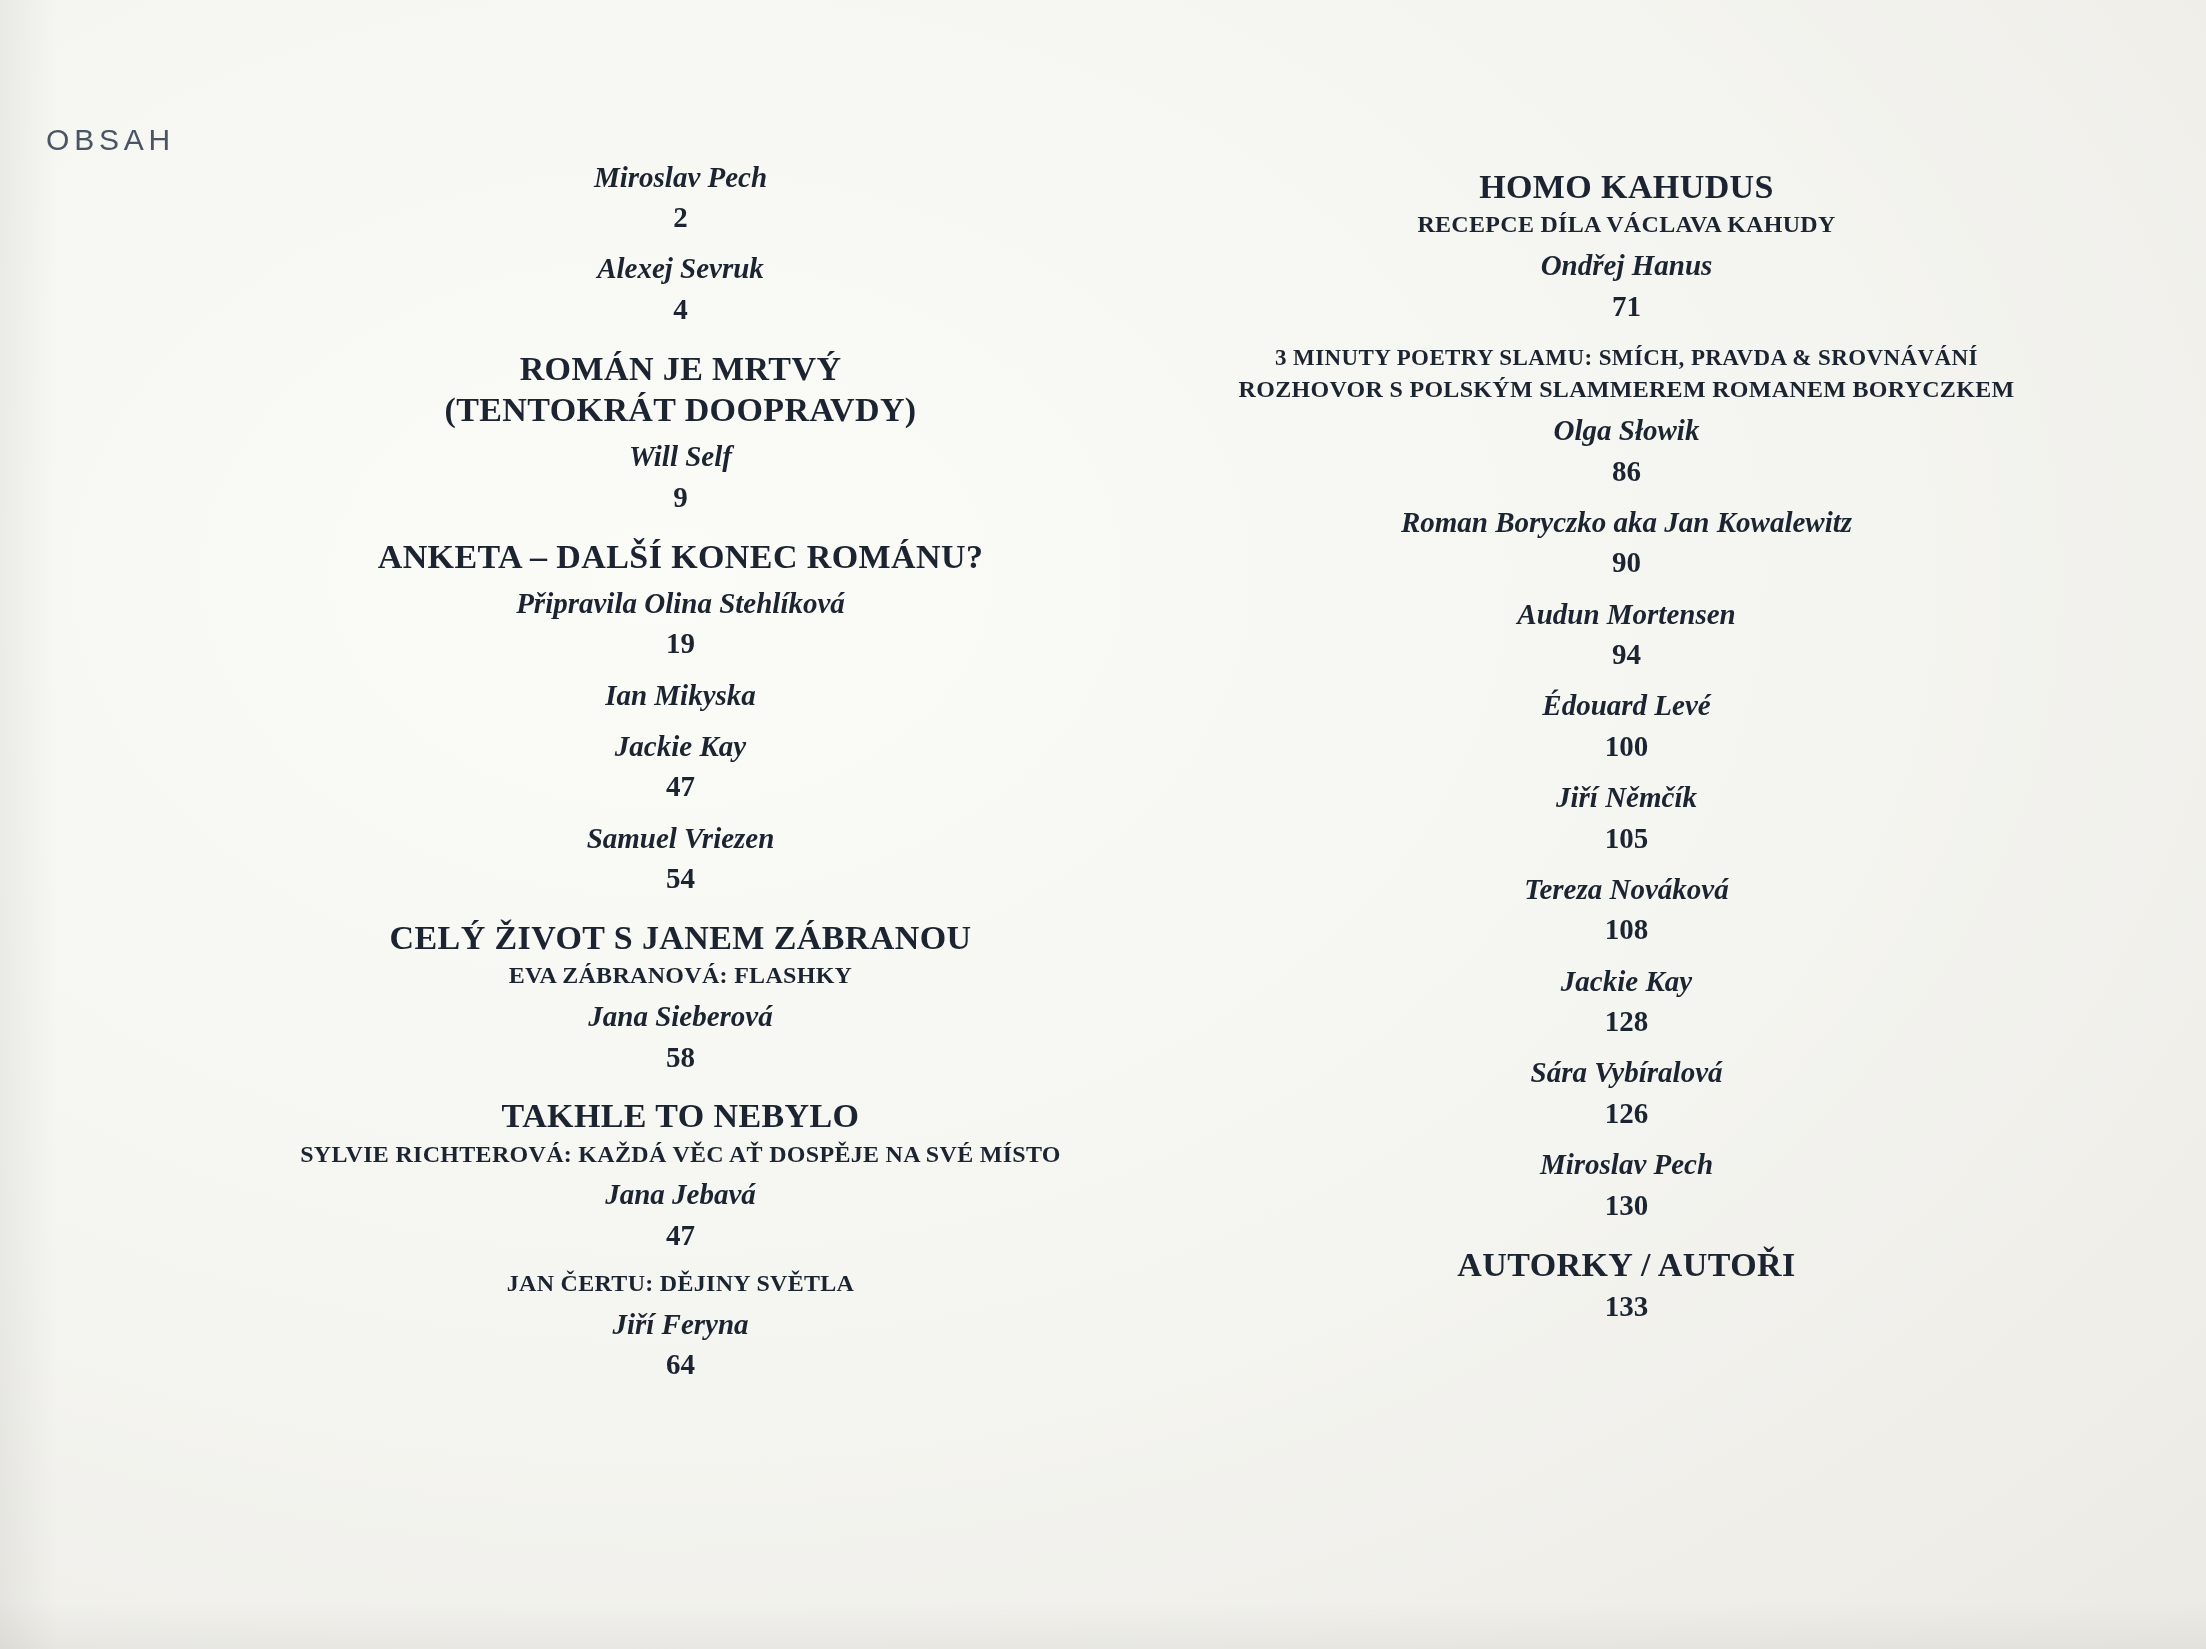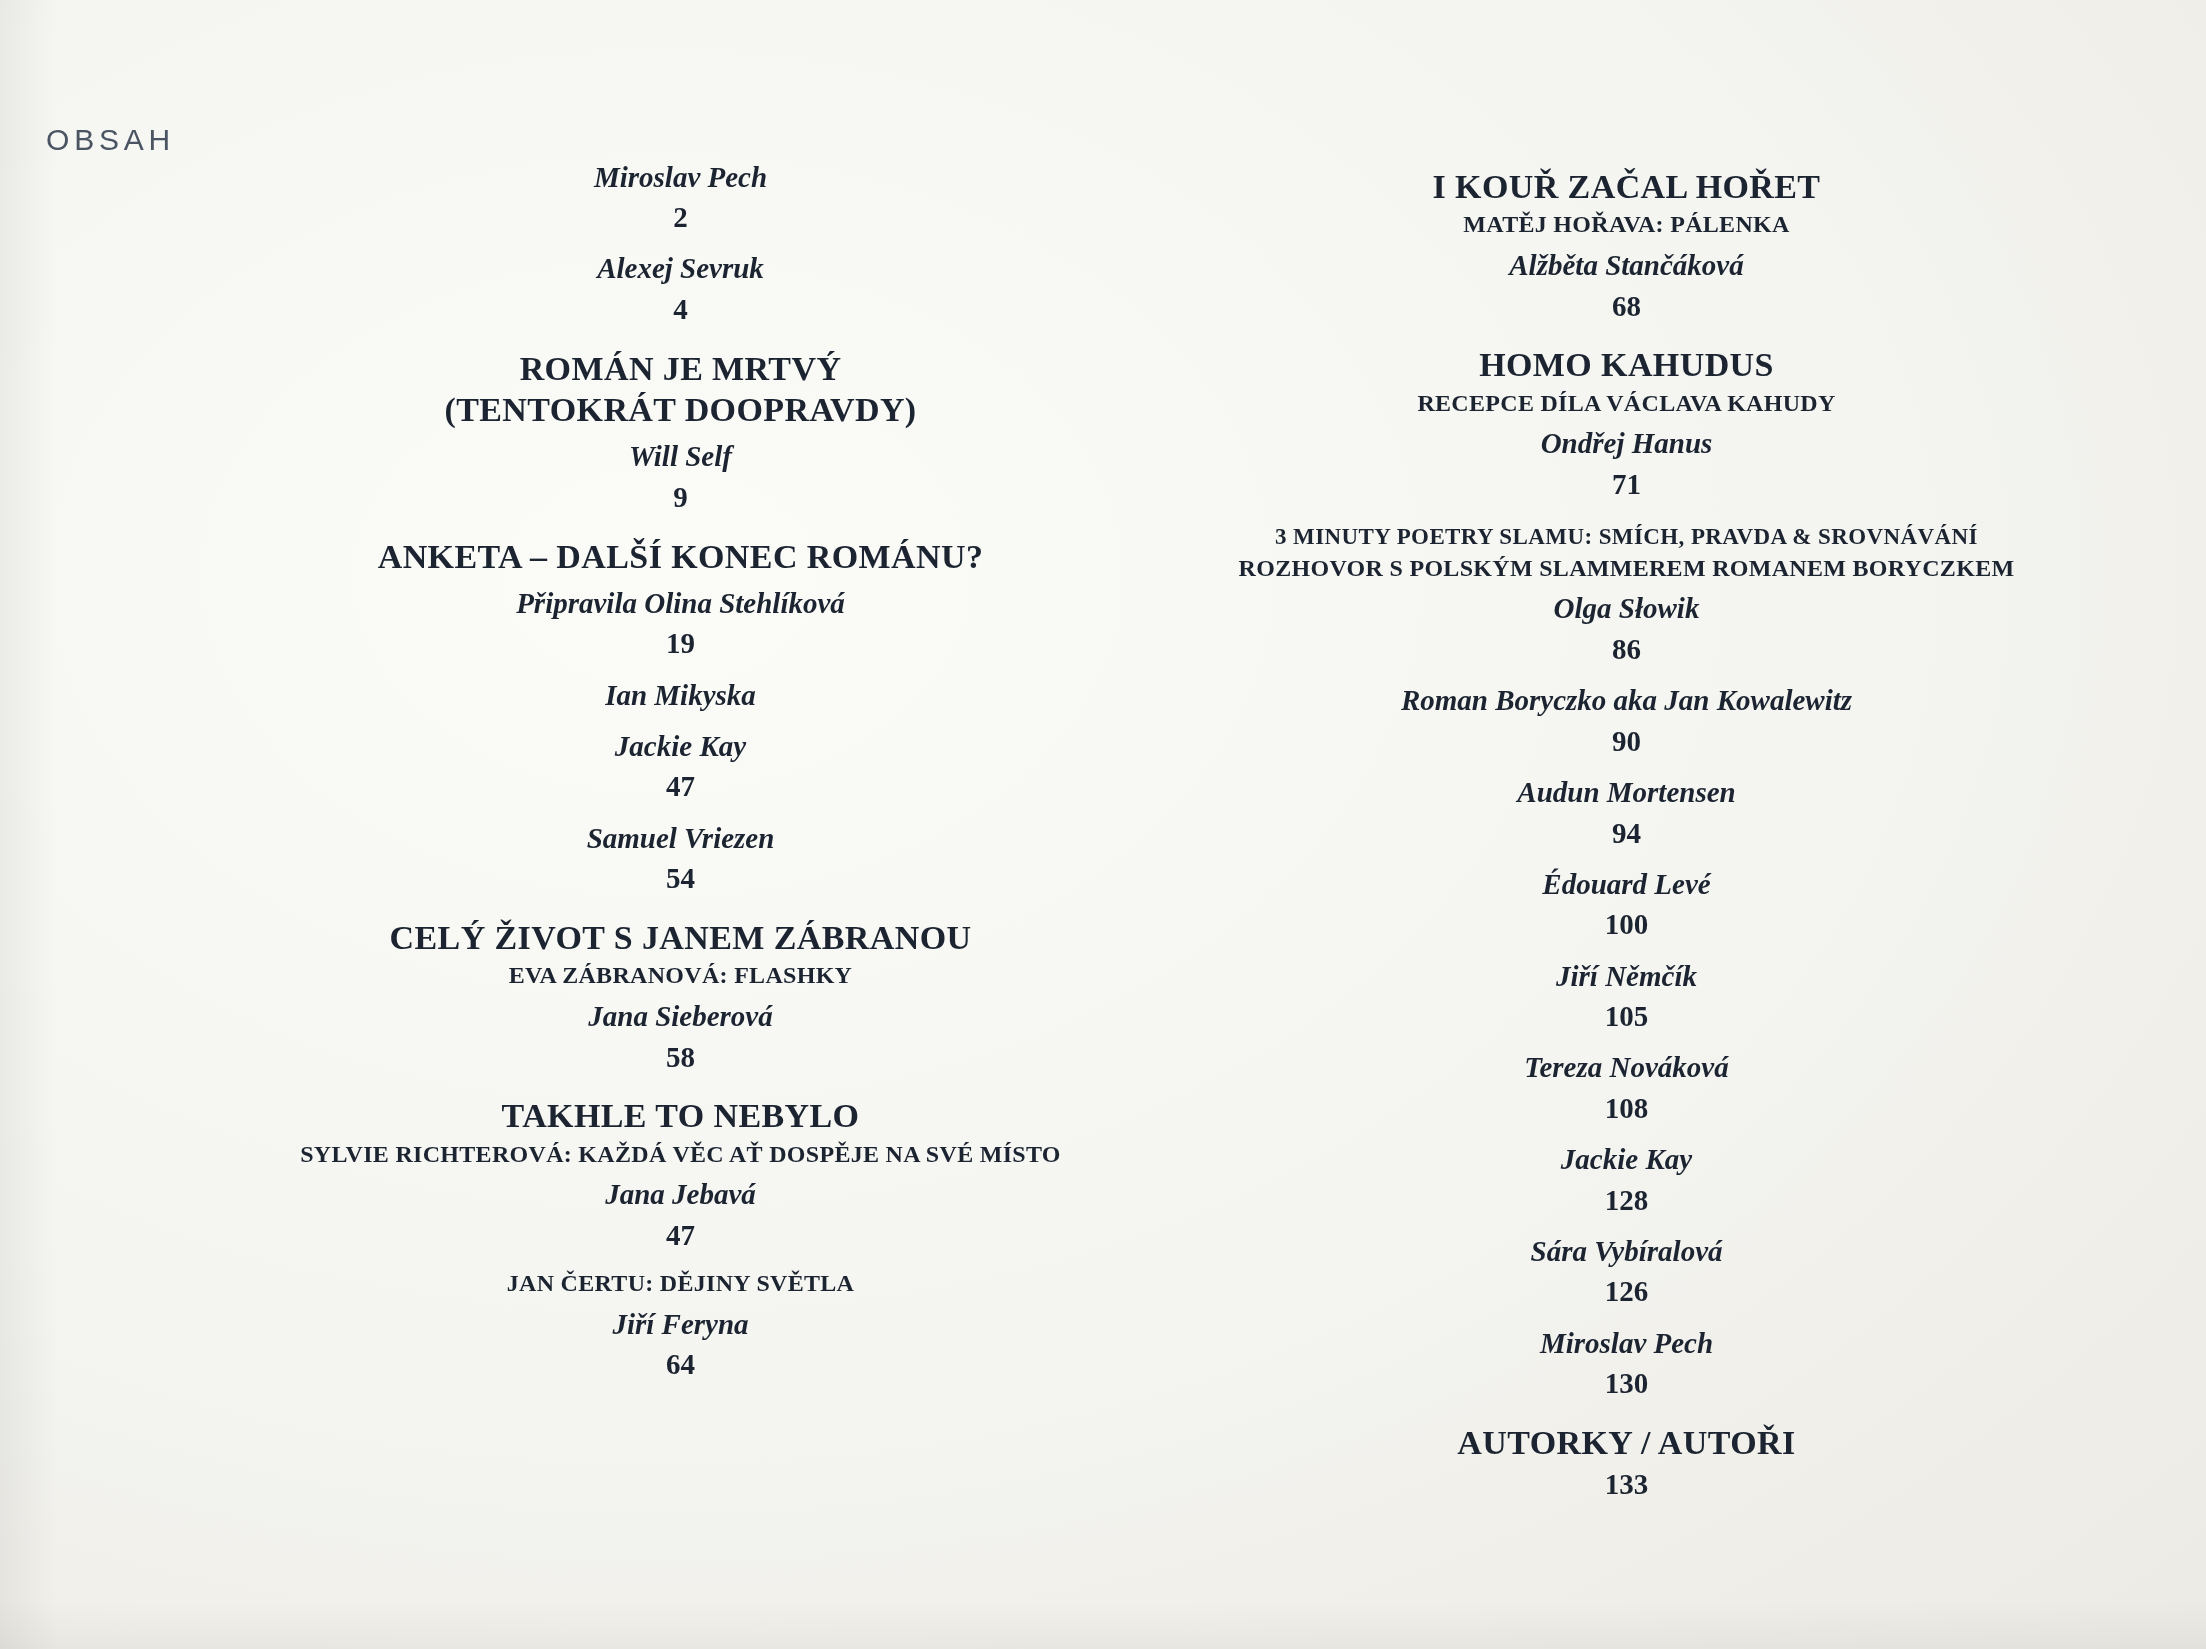--- a/index.html
+++ b/index.html
@@ -163,26 +163,20 @@
           <div class="page-num">47</div>
         </div>
         <div class="entry">
           <div class="subtitle">JAN ČERTU: DĚJINY SVĚTLA</div>
           <div class="author">Jiří Feryna</div>
           <div class="page-num">64</div>
         </div>
       </div>
     <div class="col col-right">
         <div class="entry">
-          <div class="title">I KOUŘ ZAČAL HOŘET</div>
-          <div class="subtitle">MATĚJ HOŘAVA: PÁLENKA</div>
-          <div class="author">Alžběta Stančáková</div>
-          <div class="page-num">68</div>
-        </div>
-        <div class="entry">
           <div class="title">HOMO KAHUDUS</div>
           <div class="subtitle">RECEPCE DÍLA VÁCLAVA KAHUDY</div>
           <div class="author">Ondřej Hanus</div>
           <div class="page-num">71</div>
         </div>
         <div class="entry">
           <div class="title big">3 MINUTY POETRY SLAMU: SMÍCH, PRAVDA &amp; SROVNÁVÁNÍ</div>
           <div class="subtitle">ROZHOVOR S POLSKÝM SLAMMEREM ROMANEM BORYCZKEM</div>
           <div class="author">Olga Słowik</div>
           <div class="page-num">86</div>

